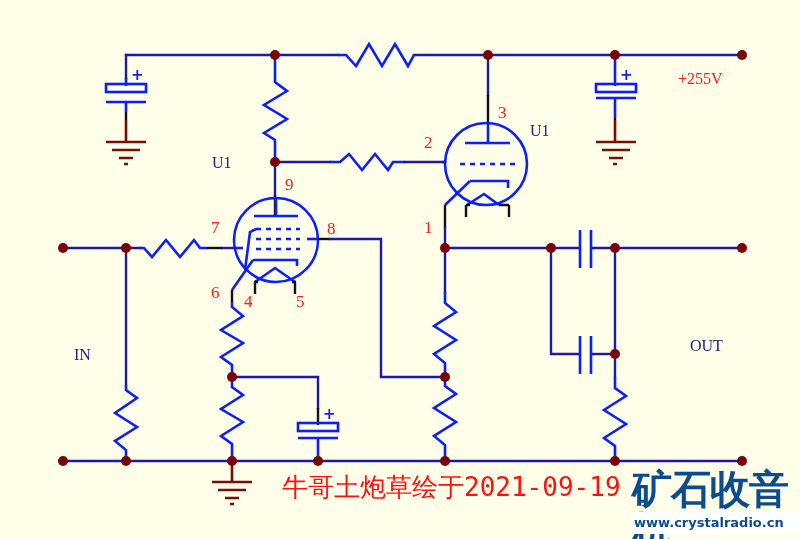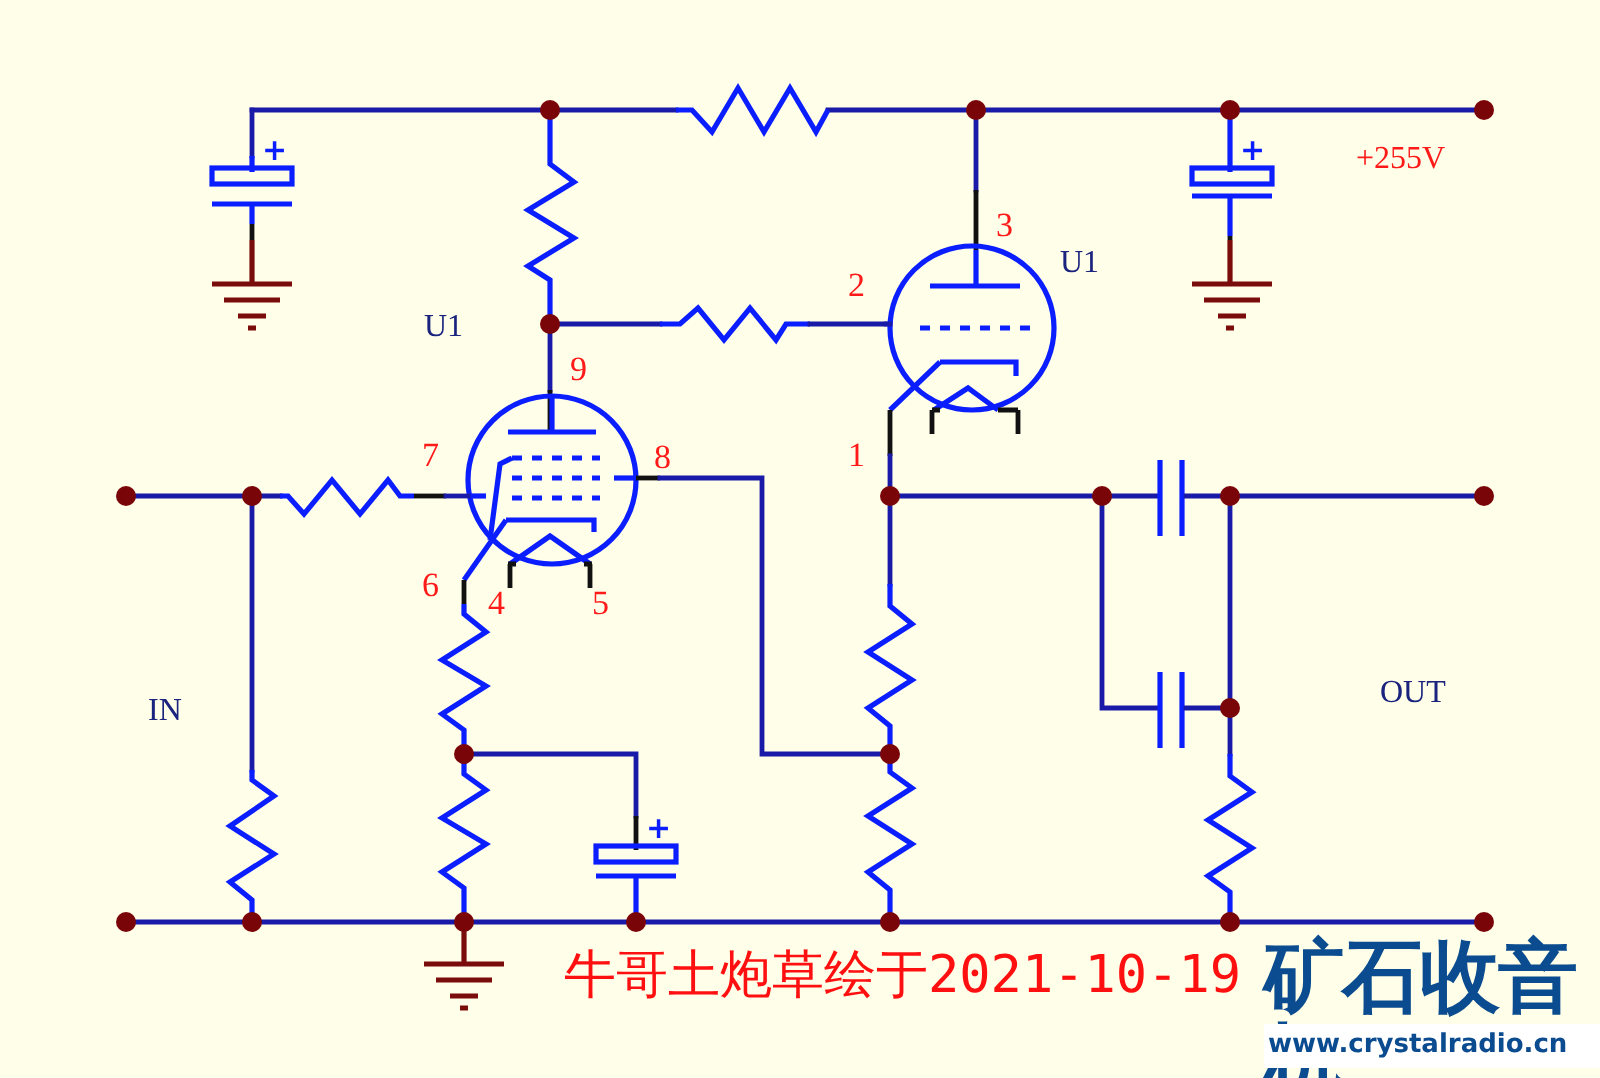--- a/index.html
+++ b/index.html
@@ -181,18 +181,18 @@
   <text class="pin" x="296" y="307">5</text>
 
   <text class="pin" x="498" y="118">3</text>
   <text class="pin" x="424" y="148">2</text>
   <text class="pin" x="424" y="233">1</text>
 
   <text class="lbl" x="74" y="360">IN</text>
   <text class="lbl" x="690" y="351">OUT</text>
 </svg>
 
-<div class="caption">牛哥土炮草绘于2021-10-19</div>
+<div class="caption">牛哥土炮草绘于2021-09-19</div>
 
 <div class="wm">
   <div class="wm-title">矿石收音机</div>
   <div class="wm-url">www.crystalradio.cn</div>
 </div>
 
 </body></html>

